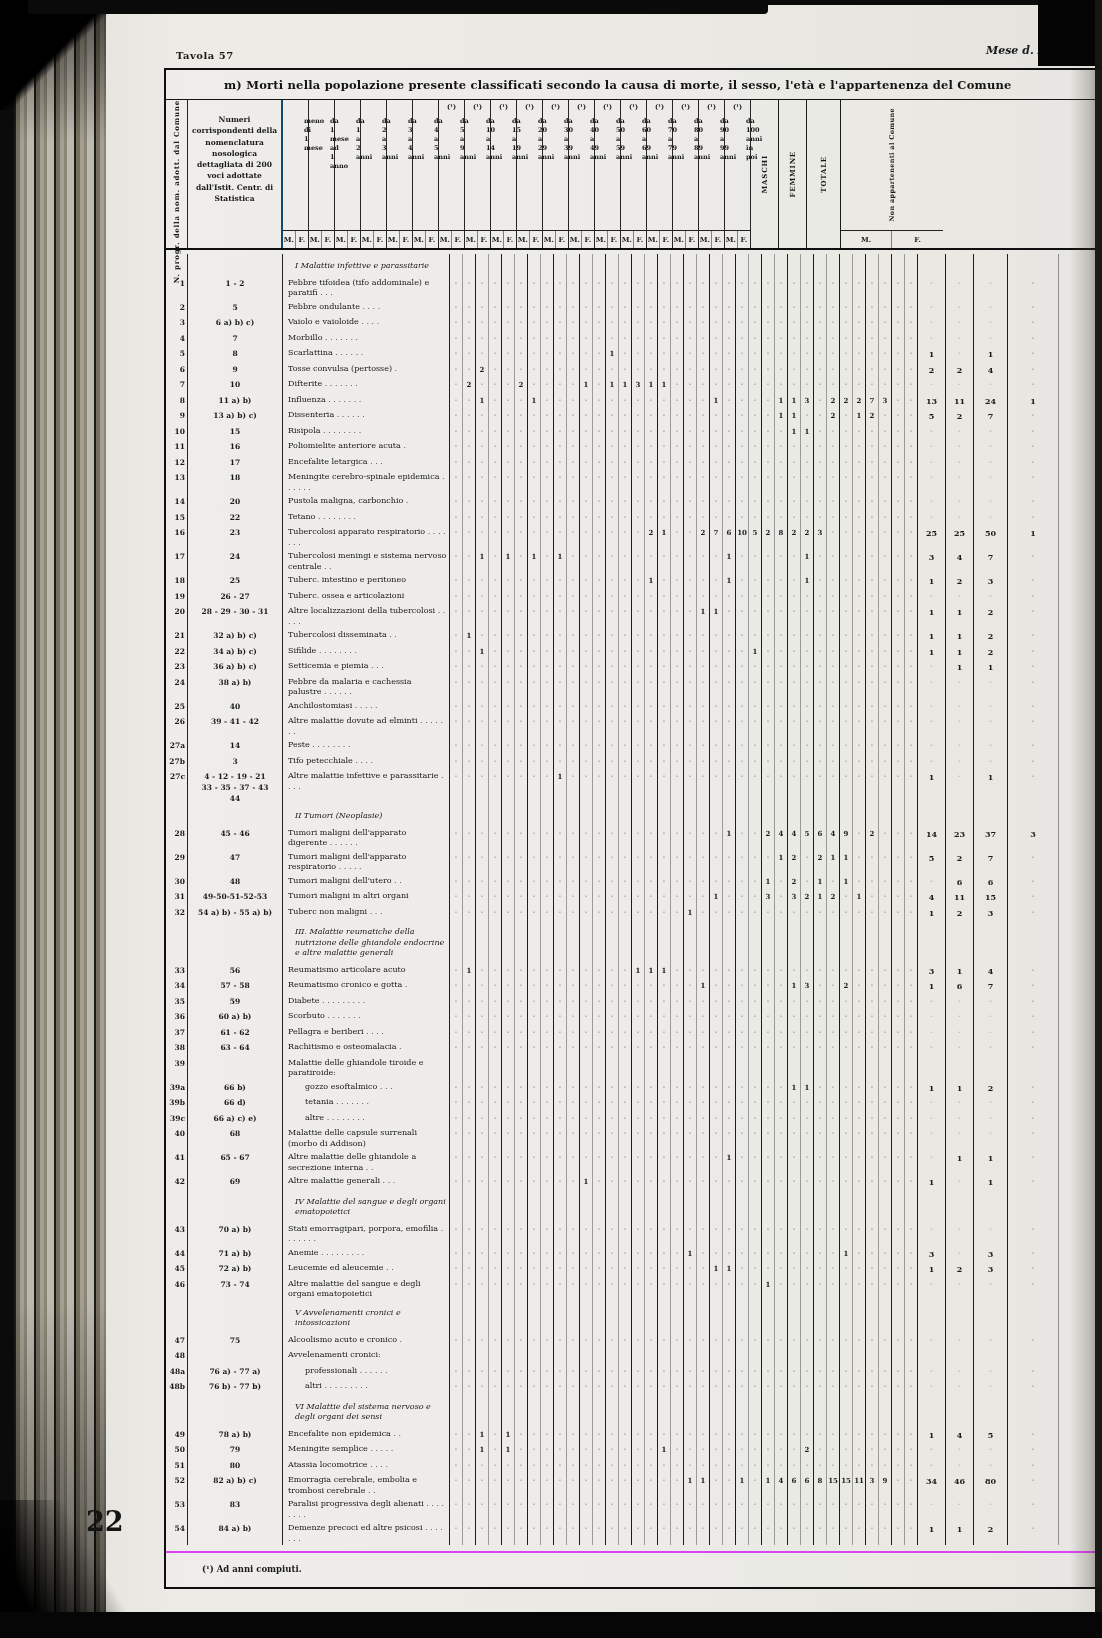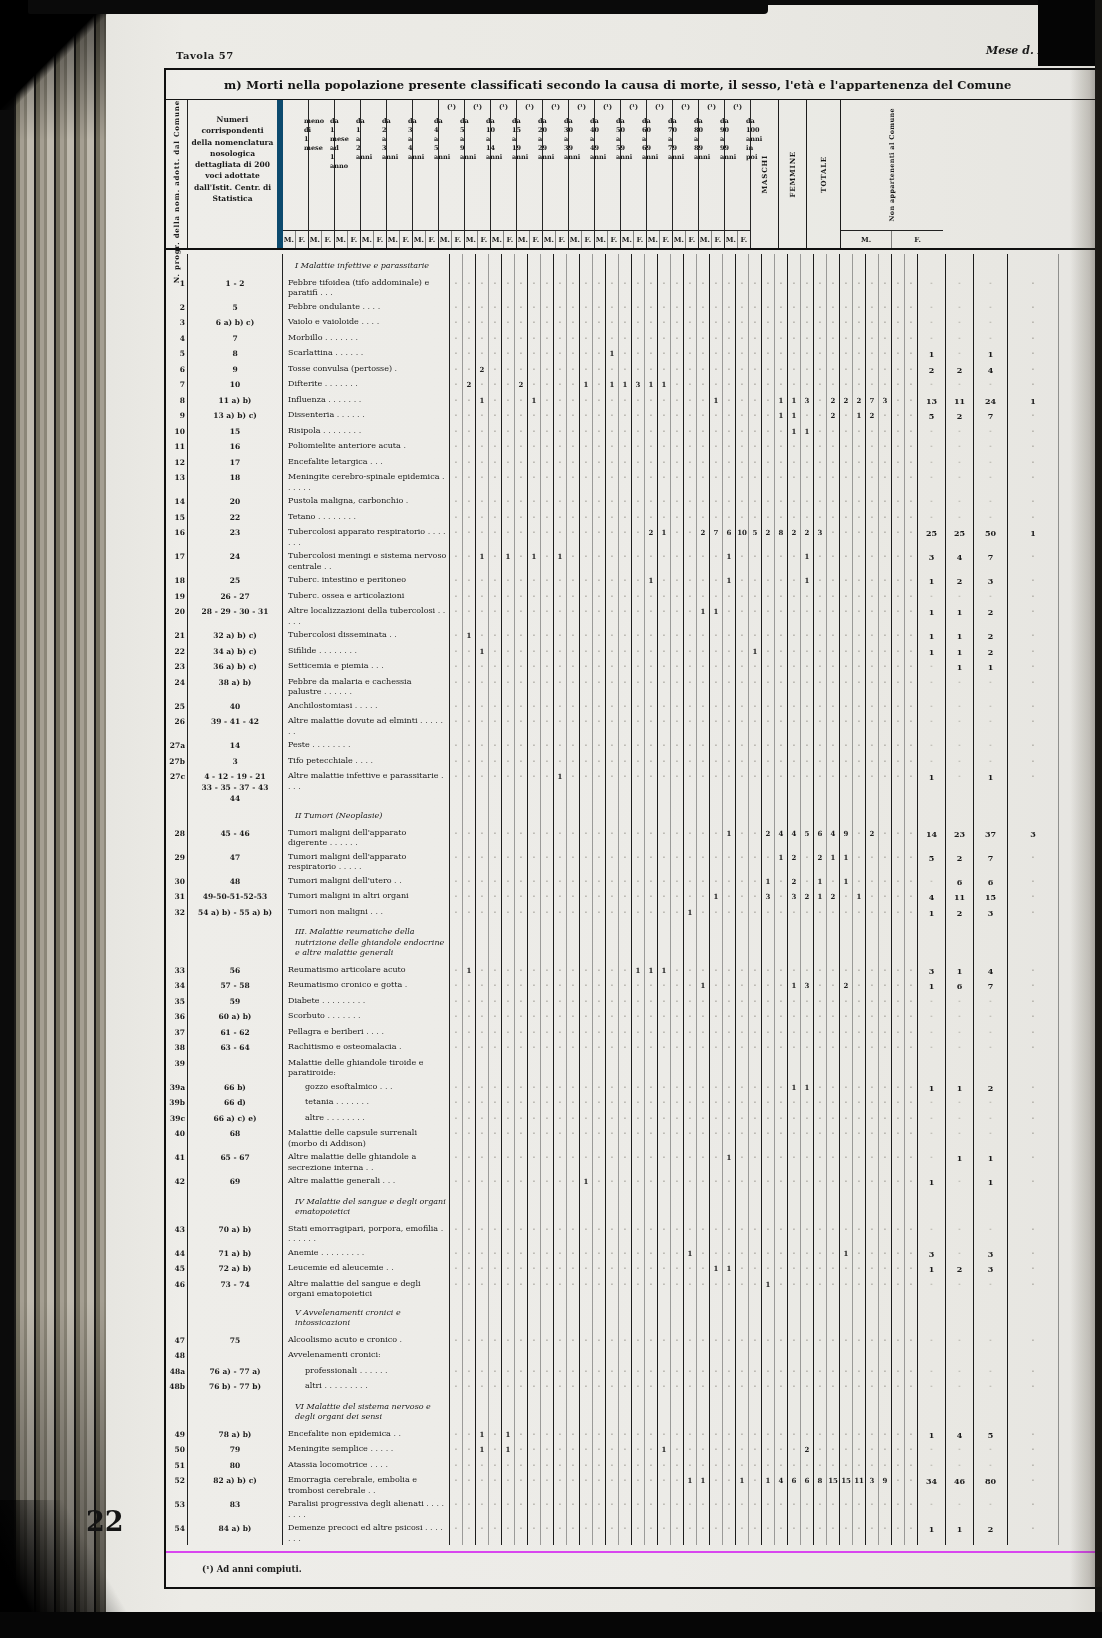--- a/index.html
+++ b/index.html
@@ -28,21 +28,21 @@
   .frame{position:absolute;left:164px;top:68px;width:944px;border:2.5px solid #0f0f0f;box-sizing:border-box;
          background:rgba(255,255,255,.12);}
   .crease{position:absolute;right:0;top:0;bottom:0;width:36px;pointer-events:none;z-index:5;
          background:linear-gradient(90deg,rgba(0,0,0,0),rgba(70,64,52,.22) 55%,rgba(25,22,18,.5));}
   .title-band{padding:8px 6px 7px 58px;font-size:11.5px;font-weight:bold;color:#141414;
          border-bottom:1.5px solid #141414;letter-spacing:.2px;}
   *{box-sizing:border-box;}
   .thead{display:flex;height:150px;border-bottom:2px solid #0f0f0f;}
   .thead>div,.trow>div{flex:none;}
   .c-progr{width:22px;border-right:1px solid #222;display:flex;}
-  .c-num{width:95px;border-right:6px solid #0c4a6e;font-size:7.5px;font-weight:bold;text-align:center;
+  .c-num{width:95px;border-right:2px solid #0c4a6e;font-size:7.5px;font-weight:bold;text-align:center;
          padding:14px 3px 0 3px;line-height:1.5;}
   .c-cause{width:167px;border-right:1px solid #222;display:flex;align-items:center;justify-content:center;
          font-size:9px;font-weight:bold;letter-spacing:2px;}
   .vtext{writing-mode:vertical-rl;transform:rotate(180deg);font-size:7px;font-weight:bold;
          letter-spacing:.8px;margin:auto;white-space:nowrap;}
   .agcol{width:26px;display:flex;flex-direction:column;border-right:1px solid #262626;}
   .agnote{height:15px;font-size:6.5px;text-align:center;padding-top:3px;font-weight:bold;}
   .aglabel{flex:1;font-size:6.5px;font-weight:bold;text-align:center;line-height:1.4;padding:2px 1px 0 1px;margin-left:20px;}
   .agmf{height:18px;border-top:1px solid #222;display:flex;}
   .agmfcell{width:13px;font-size:7px;font-weight:bold;text-align:center;line-height:17px;}
@@ -1867,21 +1867,21 @@
         <div class="b-cell gb dash">-</div>
         <div class="b-tot">4</div>
         <div class="b-tot">11</div>
         <div class="b-tot wide">15</div>
         <div class="b-nam dash">-</div>
         <div class="b-naf"></div>
       </div>
       <div class="trow">
         <div class="b-progr">32</div>
         <div class="b-num">54 a) b) - 55 a) b)</div>
-        <div class="b-cause">Tumori non maligni  .  .  .</div>
+        <div class="b-cause">Tuberc non maligni  .  .  .</div>
         <div class="b-cell dash">-</div>
         <div class="b-cell gb dash">-</div>
         <div class="b-cell dash">-</div>
         <div class="b-cell gb dash">-</div>
         <div class="b-cell dash">-</div>
         <div class="b-cell gb dash">-</div>
         <div class="b-cell dash">-</div>
         <div class="b-cell gb dash">-</div>
         <div class="b-cell dash">-</div>
         <div class="b-cell gb dash">-</div>

